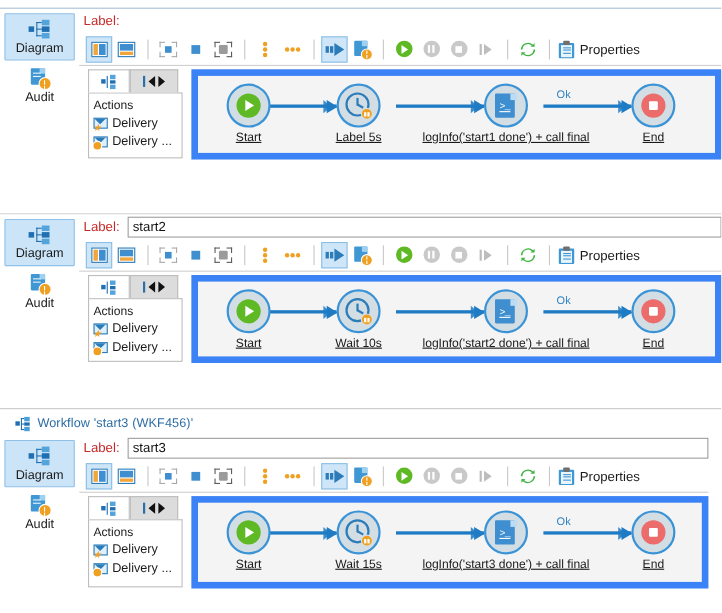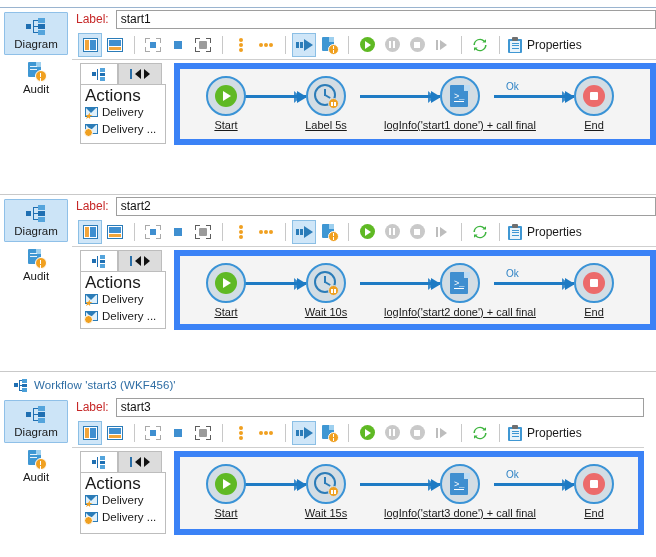--- a/index.html
+++ b/index.html
@@ -258,21 +258,21 @@
   .tri-l { width:0;height:0;border-top:5px solid transparent;border-bottom:5px solid transparent;border-right:6px solid #111; }
   .tri-r { width:0;height:0;border-top:5px solid transparent;border-bottom:5px solid transparent;border-left:6px solid #111; }
 
   .tree-box {
     border: 1px solid #bdbdbd;
     background: #ffffff;
     padding: 3px 2px 2px 4px;
     box-sizing: border-box;
     overflow: hidden;
   }
-  .tree-root { font-size: 17px; color: #1a1a1a; line-height: 16px; }
+  .tree-root { font-size: 11px; color: #1a1a1a; line-height: 16px; }
   .tree-item {
     display: flex; align-items: center;
     font-size: 11.5px; color: #1a1a1a; line-height: 17px;
     white-space: nowrap;
   }
   .tree-item .lbl { margin-left: 3px; }
   
   .ic-env { position:relative; width:14px; height:11px; flex:none; }
   .ic-env .env { position:absolute; left:0; top:0; width:13px; height:10px; background:#dff0fb; border:1px solid #2b7cb8; box-sizing:border-box;}
   .ic-env .fl1 { position:absolute; left:1px; top:1px; width:0;height:0; border-left:5.5px solid transparent; border-right:5.5px solid transparent; border-top:5px solid #2b7cb8;}
@@ -376,21 +376,20 @@
               <i class="line l2"></i>
               <i class="badge"></i>
           </span>
           <span class="rail-label">Audit</span>
         </div>
       </div>
 
       <div class="content-col">
         <div class="label-row">
           <span class="label-text">Label:</span>
-          <input class="label-input" type="text" value="start1" style="">
         </div>
 
         <div class="toolbar">
           <div class="tb-btn on">
               <span class="ic ic-split"></span>
             </div>
           <div class="tb-btn">
               <span class="ic ic-hsplit"></span>
             </div>
           <div class="tb-sep"></div>

